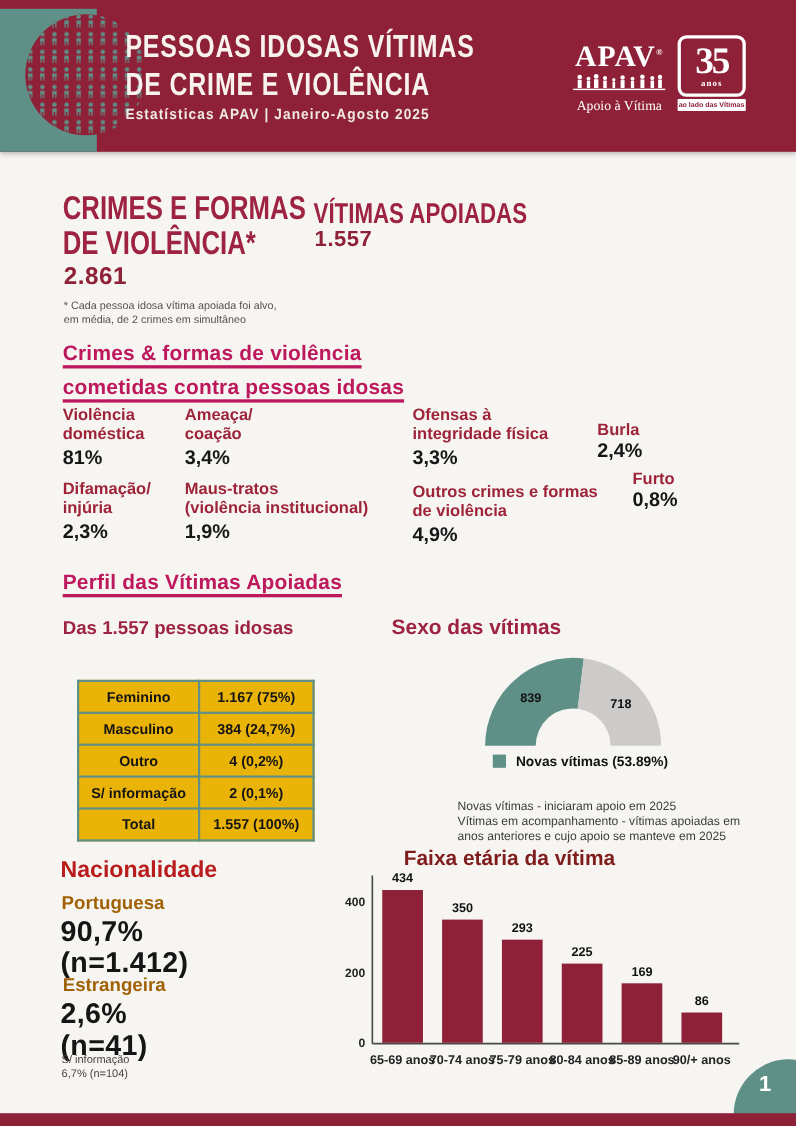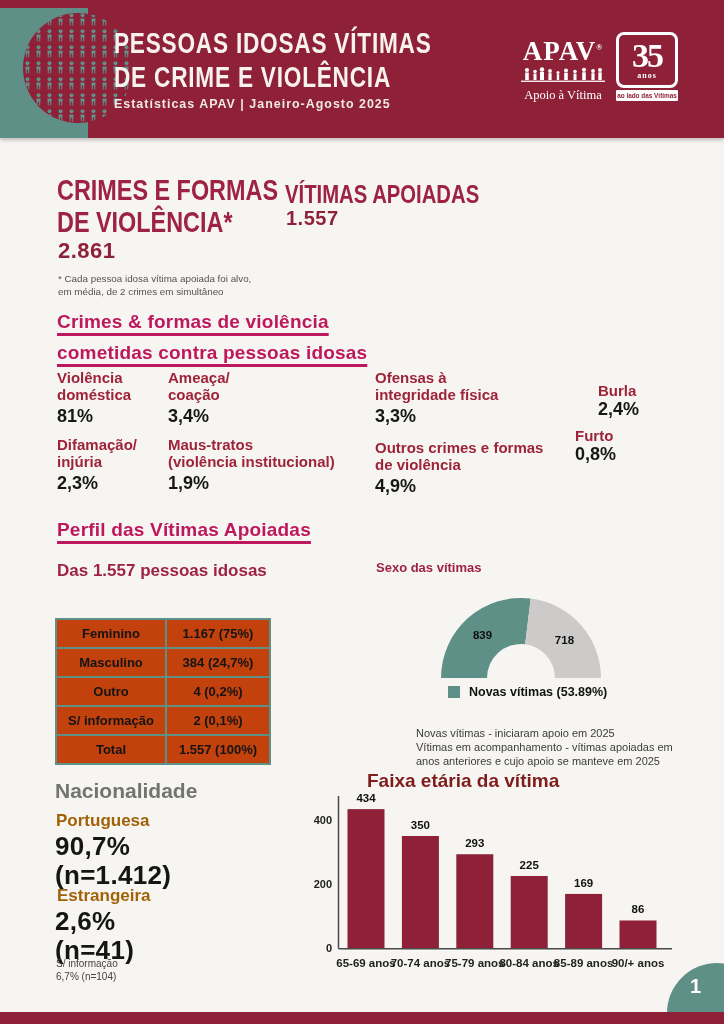--- a/index.html
+++ b/index.html
@@ -25,21 +25,21 @@
   #header-titles .t-line { font-size:29px; font-weight:700; line-height:34px; letter-spacing:1px; white-space:nowrap; }
   #header-subtitle {
     position:absolute; left:114px; top:96px; color:#efe9e4; font-size:13.5px;
     font-weight:700; letter-spacing:1.1px; white-space:nowrap;
     transform:scaleX(.92); transform-origin:left top;
   }
   #apav-logo { position:absolute; left:520px; top:34px; width:86px; text-align:center; color:#fff; }
   #apav-word { font-family:"Liberation Serif","DejaVu Serif",serif; font-size:27px; font-weight:700; letter-spacing:1px; line-height:28px; }
   #apav-reg { font-size:8px; vertical-align:super; }
   #apav-tagline { font-family:"Liberation Serif","DejaVu Serif",serif; font-size:12.5px; margin-top:1px; white-space:nowrap; }
-  #anniv-logo { position:absolute; left:616px; top:32px; width:62px; text-align:center; }
+  #anniv-logo { position:absolute; left:616px; top:32px; width:62px; text-align:left; }
   #anniv-box {
     width:62px; height:56px; border:3px solid #fff; border-radius:8px;
     color:#fff; font-family:"Liberation Serif","DejaVu Serif",serif;
     display:flex; flex-direction:column; align-items:center; justify-content:center;
   }
   #anniv-number { font-size:34px; font-weight:700; line-height:30px; letter-spacing:-2px; }
   #anniv-anos { font-size:8px; font-weight:700; letter-spacing:1px; }
   #anniv-strip {
     margin-top:2px; background:#fff; color:#8e2138; font-size:6.4px; font-weight:700;
     padding:2px 1px; border-radius:1px; white-space:nowrap;
@@ -63,43 +63,43 @@
   #crimes-heading { left:57px; top:306px; }
   #perfil-heading { left:57px; top:514px; }
 
   
   .crime-cell { position:absolute; }
   .crime-label { color:#9e2339; font-weight:700; font-size:15px; line-height:17px; white-space:nowrap; }
   .crime-value { color:#171717; font-weight:800; font-size:18px; margin-top:3px; }
 
   
   #perfil-intro { left:57px; top:560px; color:#9e2242; font-size:17px; font-weight:700; line-height:22px;text-align:right; }
-  #gender-table { left:55px; top:618px; border-collapse:collapse; background:#c2410c; }
+  #gender-table { left:70px; top:618px; border-collapse:collapse; background:#eab308; }
   #gender-table td {
     border:2px solid #5f9087; height:29px; text-align:center; vertical-align:middle;
     font-size:13px; font-weight:700; color:#141414; padding:0 6px;
   }
   #gender-table td.c1 { width:110px; }
   #gender-table td.c2 { width:104px; }
 
   
-  #sexo-title { left:376px; top:560px; color:#9e2242; font-size:13px; font-weight:800; }
+  #sexo-title { left:356px; top:560px; color:#9e2242; font-size:19px; font-weight:800; }
   #donut-svg { position:absolute; left:436px; top:593px; }
   #donut-svg text, #bar-svg text { font-family:"Liberation Sans","DejaVu Sans",sans-serif; }
   .chart-val { font-size:11.5px; font-weight:700; fill:#111; }
   .chart-tick { font-size:11px; font-weight:700; fill:#222; }
   .chart-cat { font-size:11.5px; font-weight:700; fill:#222; }
   #legend { left:428px; top:685px; }
   .legend-row { display:flex; align-items:center; margin-bottom:9px;padding-left:20px; }
   .legend-swatch { width:12px; height:12px; margin-right:9px; }
   .legend-label { font-size:12.5px; font-weight:700; color:#111; white-space:nowrap; }
   #sexo-notes { left:416px; top:726px; color:#3c3c3c; font-size:11px; line-height:14px; }
 
   
-  #nac-title { left:55px; top:779px; color:#737373; font-size:21px; font-weight:800; }
+  #nac-title { left:55px; top:779px; color:#b91c1c; font-size:21px; font-weight:800; }
   .nac-label { color:#a16207; font-size:17px; font-weight:800; }
   .nac-value { color:#151515; font-size:26px; font-weight:800; line-height:29px; letter-spacing:.3px; }
   #nac-pt-label { left:56px; top:811px; }
   #nac-pt-value { left:55px; top:832px; }
   #nac-es-label { left:57px; top:886px; }
   #nac-es-value { left:55px; top:907px; }
   #nac-si { left:56px; top:957px; color:#474340; font-size:10px; line-height:13px; }
 
   
   #faixa-title { left:367px; top:770px; color:#7f1d1d; font-size:19px; font-weight:800; }
@@ -204,21 +204,21 @@
   <div class="crime-cell" style="left:168px; top:369px;">
     <div class="crime-label">Ameaça/</div>
     <div class="crime-label">coação</div>
     <div class="crime-value">3,4%</div>
   </div>
   <div class="crime-cell" style="left:375px; top:369px;">
     <div class="crime-label">Ofensas à</div>
     <div class="crime-label">integridade física</div>
     <div class="crime-value">3,3%</div>
   </div>
-  <div class="crime-cell" style="left:598px; top:382px;">
+  <div class="crime-cell" style="left:543px; top:382px;">
     <div class="crime-label">Burla</div>
     <div class="crime-value" style="margin-top:0;">2,4%</div>
   </div>
   <div class="crime-cell" style="left:57px; top:436px;">
     <div class="crime-label">Difamação/</div>
     <div class="crime-label">injúria</div>
     <div class="crime-value">2,3%</div>
   </div>
   <div class="crime-cell" style="left:168px; top:436px;">
     <div class="crime-label">Maus-tratos</div>

